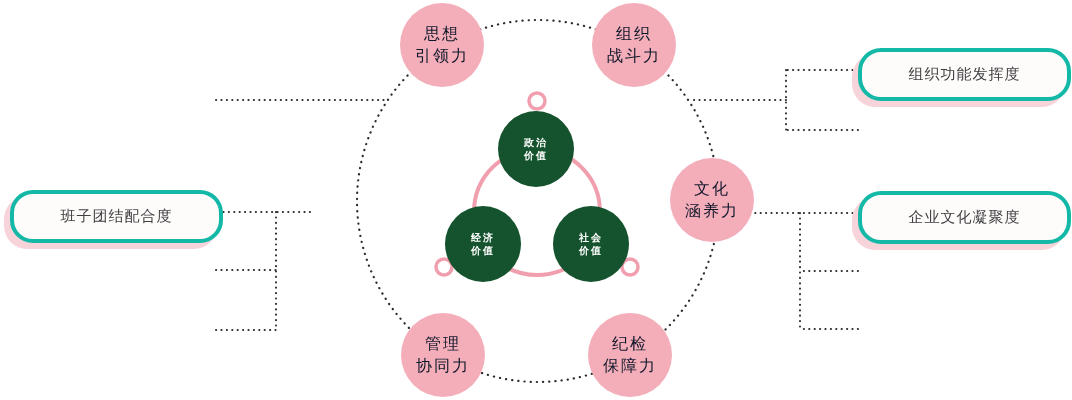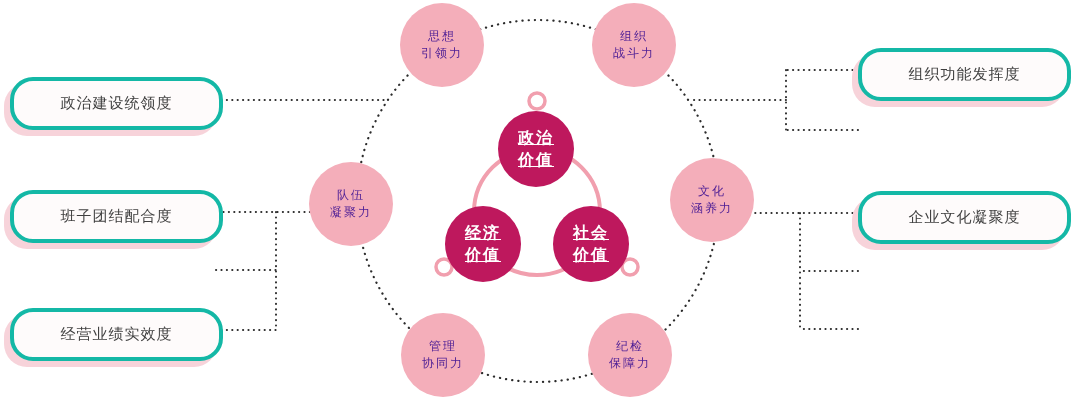--- a/index.html
+++ b/index.html
@@ -6,27 +6,27 @@
   .stage {
     position:relative; width:1072px; height:400px; overflow:hidden;
     background:#ffffff; font-family:"Liberation Sans","DejaVu Sans",sans-serif;
   }
   svg.wires { position:absolute; left:0; top:0; z-index:1; }
 
   .capability-circle {
     position:absolute; width:84px; height:84px; border-radius:50%;
     background:#f4aeba; z-index:2;
     display:flex; flex-direction:column; align-items:center; justify-content:center;
-    color:#4c1d95; font-size:12px; letter-spacing:2px; line-height:1.4; text-align:center;
+    color:#0f172a; font-size:16px; letter-spacing:2px; line-height:1.4; text-align:center;
   }
   .value-circle {
     position:absolute; width:76px; height:76px; border-radius:50%;
-    background:#be185d; z-index:3;
+    background:#14532d; z-index:3;
     display:flex; flex-direction:column; align-items:center; justify-content:center;
-    color:#ffffff; font-weight:bold; font-size:16px; letter-spacing:2px; line-height:1.35; text-align:center;text-decoration:underline;
+    color:#ffffff; font-weight:bold; font-size:10px; letter-spacing:2px; line-height:1.35; text-align:center;
   }
   .pill {
     position:absolute; width:205px; height:45px; border-radius:23px;
     background:#fefbfb; border:4px solid #14b8a6;
     box-shadow:-6px 6px 0 0 #f7d3da;
     display:flex; align-items:center; justify-content:center;
     font-size:15px; color:#3f3f3f; letter-spacing:1px; z-index:2;
   }
 </style>
 </head>
@@ -61,24 +61,20 @@
   </svg>
 
   <div class="capability-circle" style="left:400px;top:3px">
     <span>思想</span>
     <span>引领力</span>
   </div>
   <div class="capability-circle" style="left:592px;top:3px">
     <span>组织</span>
     <span>战斗力</span>
   </div>
-  <div class="capability-circle" style="left:309px;top:162px">
-    <span>队伍</span>
-    <span>凝聚力</span>
-  </div>
   <div class="capability-circle" style="left:670px;top:158px">
     <span>文化</span>
     <span>涵养力</span>
   </div>
   <div class="capability-circle" style="left:401px;top:313px">
     <span>管理</span>
     <span>协同力</span>
   </div>
   <div class="capability-circle" style="left:588px;top:313px">
     <span>纪检</span>
@@ -91,20 +87,18 @@
   </div>
   <div class="value-circle" style="left:445px;top:206px">
     <span>经济</span>
     <span>价值</span>
   </div>
   <div class="value-circle" style="left:553px;top:206px">
     <span>社会</span>
     <span>价值</span>
   </div>
 
-  <div class="pill" style="left:10px;top:77px">政治建设统领度</div>
   <div class="pill" style="left:10px;top:190px">班子团结配合度</div>
-  <div class="pill" style="left:10px;top:308px">经营业绩实效度</div>
 
   <div class="pill" style="left:858px;top:48px">组织功能发挥度</div>
   <div class="pill" style="left:858px;top:191px">企业文化凝聚度</div>
 
 </div>
 
 </body></html>

